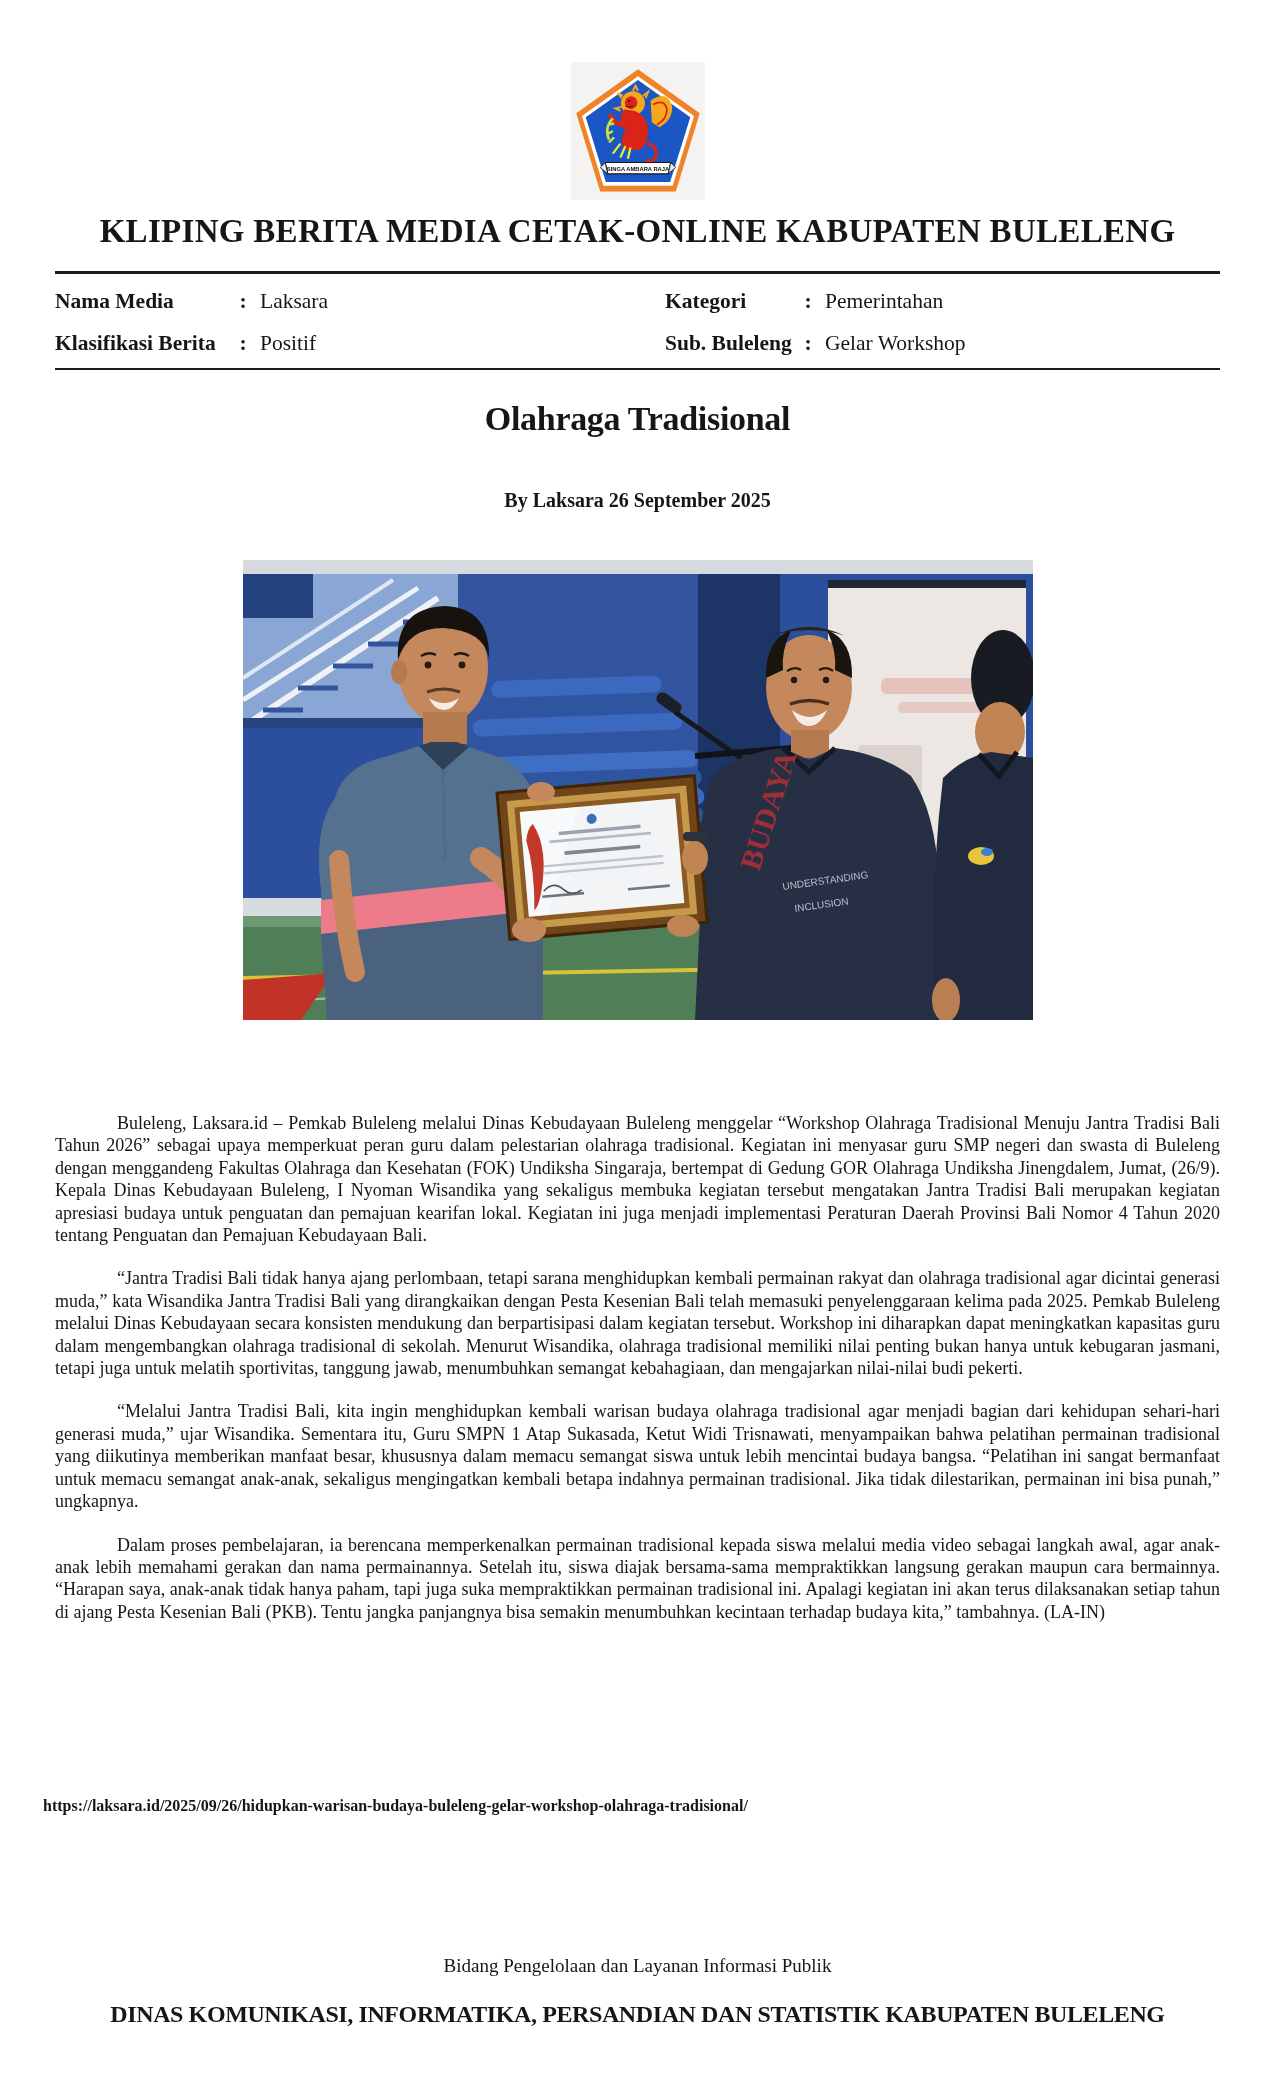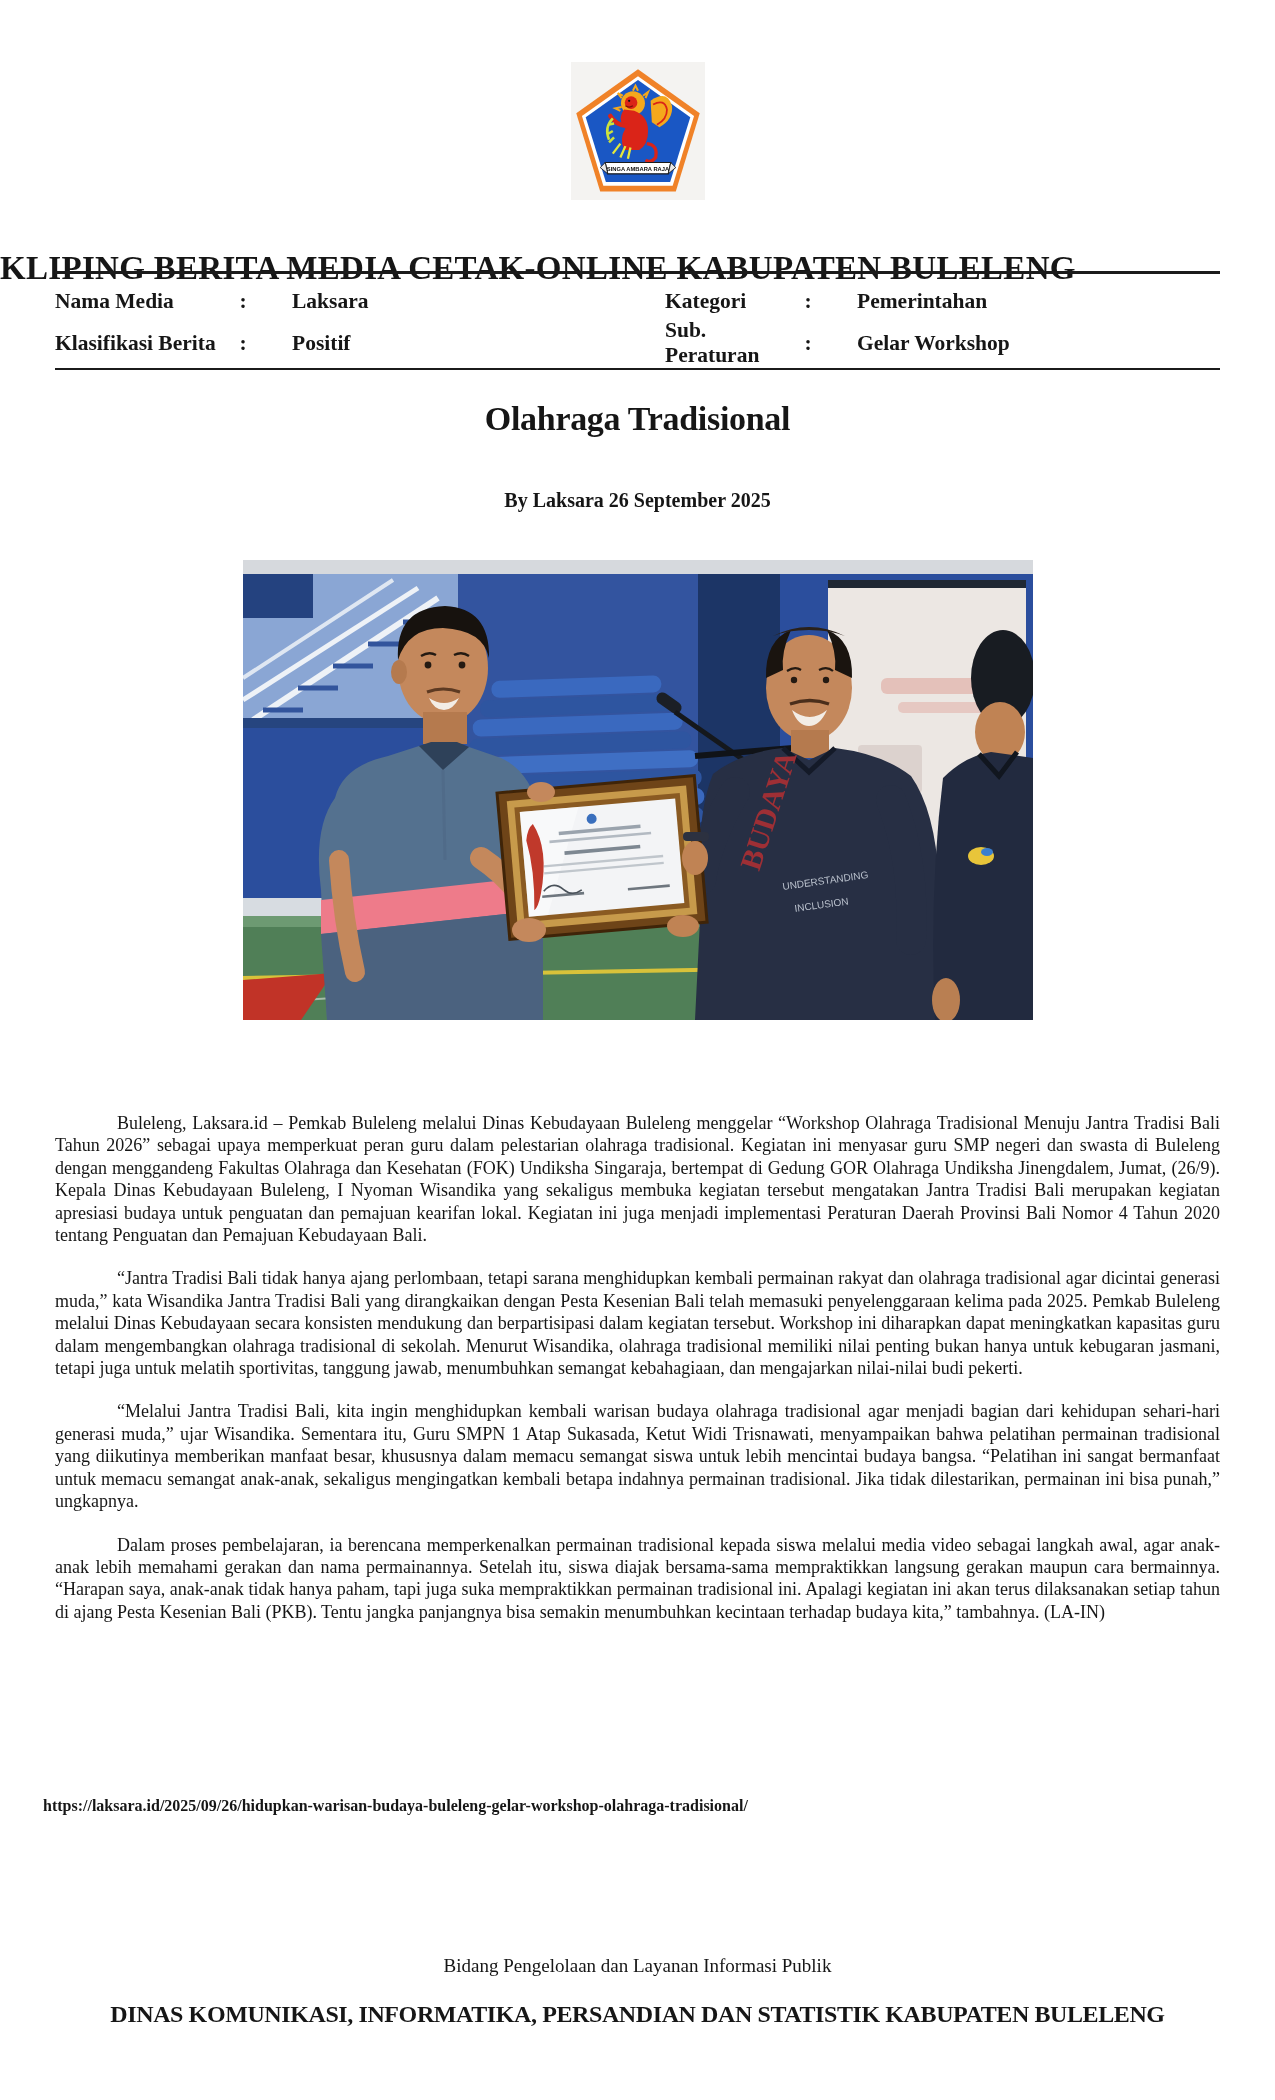--- a/index.html
+++ b/index.html
@@ -7,34 +7,34 @@
     width:1275px;height:2100px;background:#ffffff;position:relative;
     font-family:"Liberation Serif", serif;color:#161616;overflow:hidden;
   }
   .logo-wrap{
     position:absolute;top:62px;left:50%;transform:translateX(-50%);
     width:134px;height:138px;background:#f4f3f1;
     display:flex;align-items:center;justify-content:center;
   }
   .logo-wrap svg{width:126px;height:128px;display:block;}
   .kliping-title{
-    position:absolute;top:213px;left:0;width:100%;
-    font-size:33px;font-weight:bold;letter-spacing:.3px;white-space:nowrap;margin-top:37px;
+    position:absolute;top:213px;left:0;width:100%;text-align:center;
+    font-size:33px;font-weight:bold;letter-spacing:.3px;white-space:nowrap;
   }
   .rule{position:absolute;left:55px;width:1165px;background:#1b1b1b;}
   .rule1{top:271px;height:3px;}
   .rule2{top:368px;height:2px;}
   .meta{
     position:absolute;top:280px;left:55px;width:1165px;height:84px;
     display:grid;grid-template-columns:175px 26px 409px 130px 26px 399px;
     grid-auto-rows:42px;align-items:center;font-size:21.5px;
   }
   .meta .lbl{font-weight:bold;}
   .meta .sep{font-weight:bold;text-align:center;}
-  .meta .val{font-weight:bold;padding-left:4px;margin-left:32px;}
+  .meta .val{font-weight:normal;padding-left:4px;}
   .art-title{
     position:absolute;top:396px;left:0;width:100%;text-align:center;
     font-size:34px;line-height:45px;font-weight:bold;letter-spacing:-.3px;
   }
   .byline{
     position:absolute;top:489px;left:0;width:100%;text-align:center;
     font-size:20px;font-weight:bold;
   }
   .photo{
     position:absolute;top:560px;left:243px;width:790px;height:460px;
@@ -98,21 +98,21 @@
 <div class="meta">
   <div class="lbl">Nama Media</div>
   <div class="sep">:</div>
   <div class="val">Laksara</div>
   <div class="lbl">Kategori</div>
   <div class="sep">:</div>
   <div class="val">Pemerintahan</div>
   <div class="lbl">Klasifikasi Berita</div>
   <div class="sep">:</div>
   <div class="val">Positif</div>
-  <div class="lbl">Sub. Peraturan</div>
+  <div class="lbl">Sub. Buleleng</div>
   <div class="sep">:</div>
   <div class="val">Gelar Workshop</div>
 </div>
 
 <div class="rule rule2"></div>
 
 <div class="art-title">
   <div>Olahraga Tradisional</div>
 </div>
 

